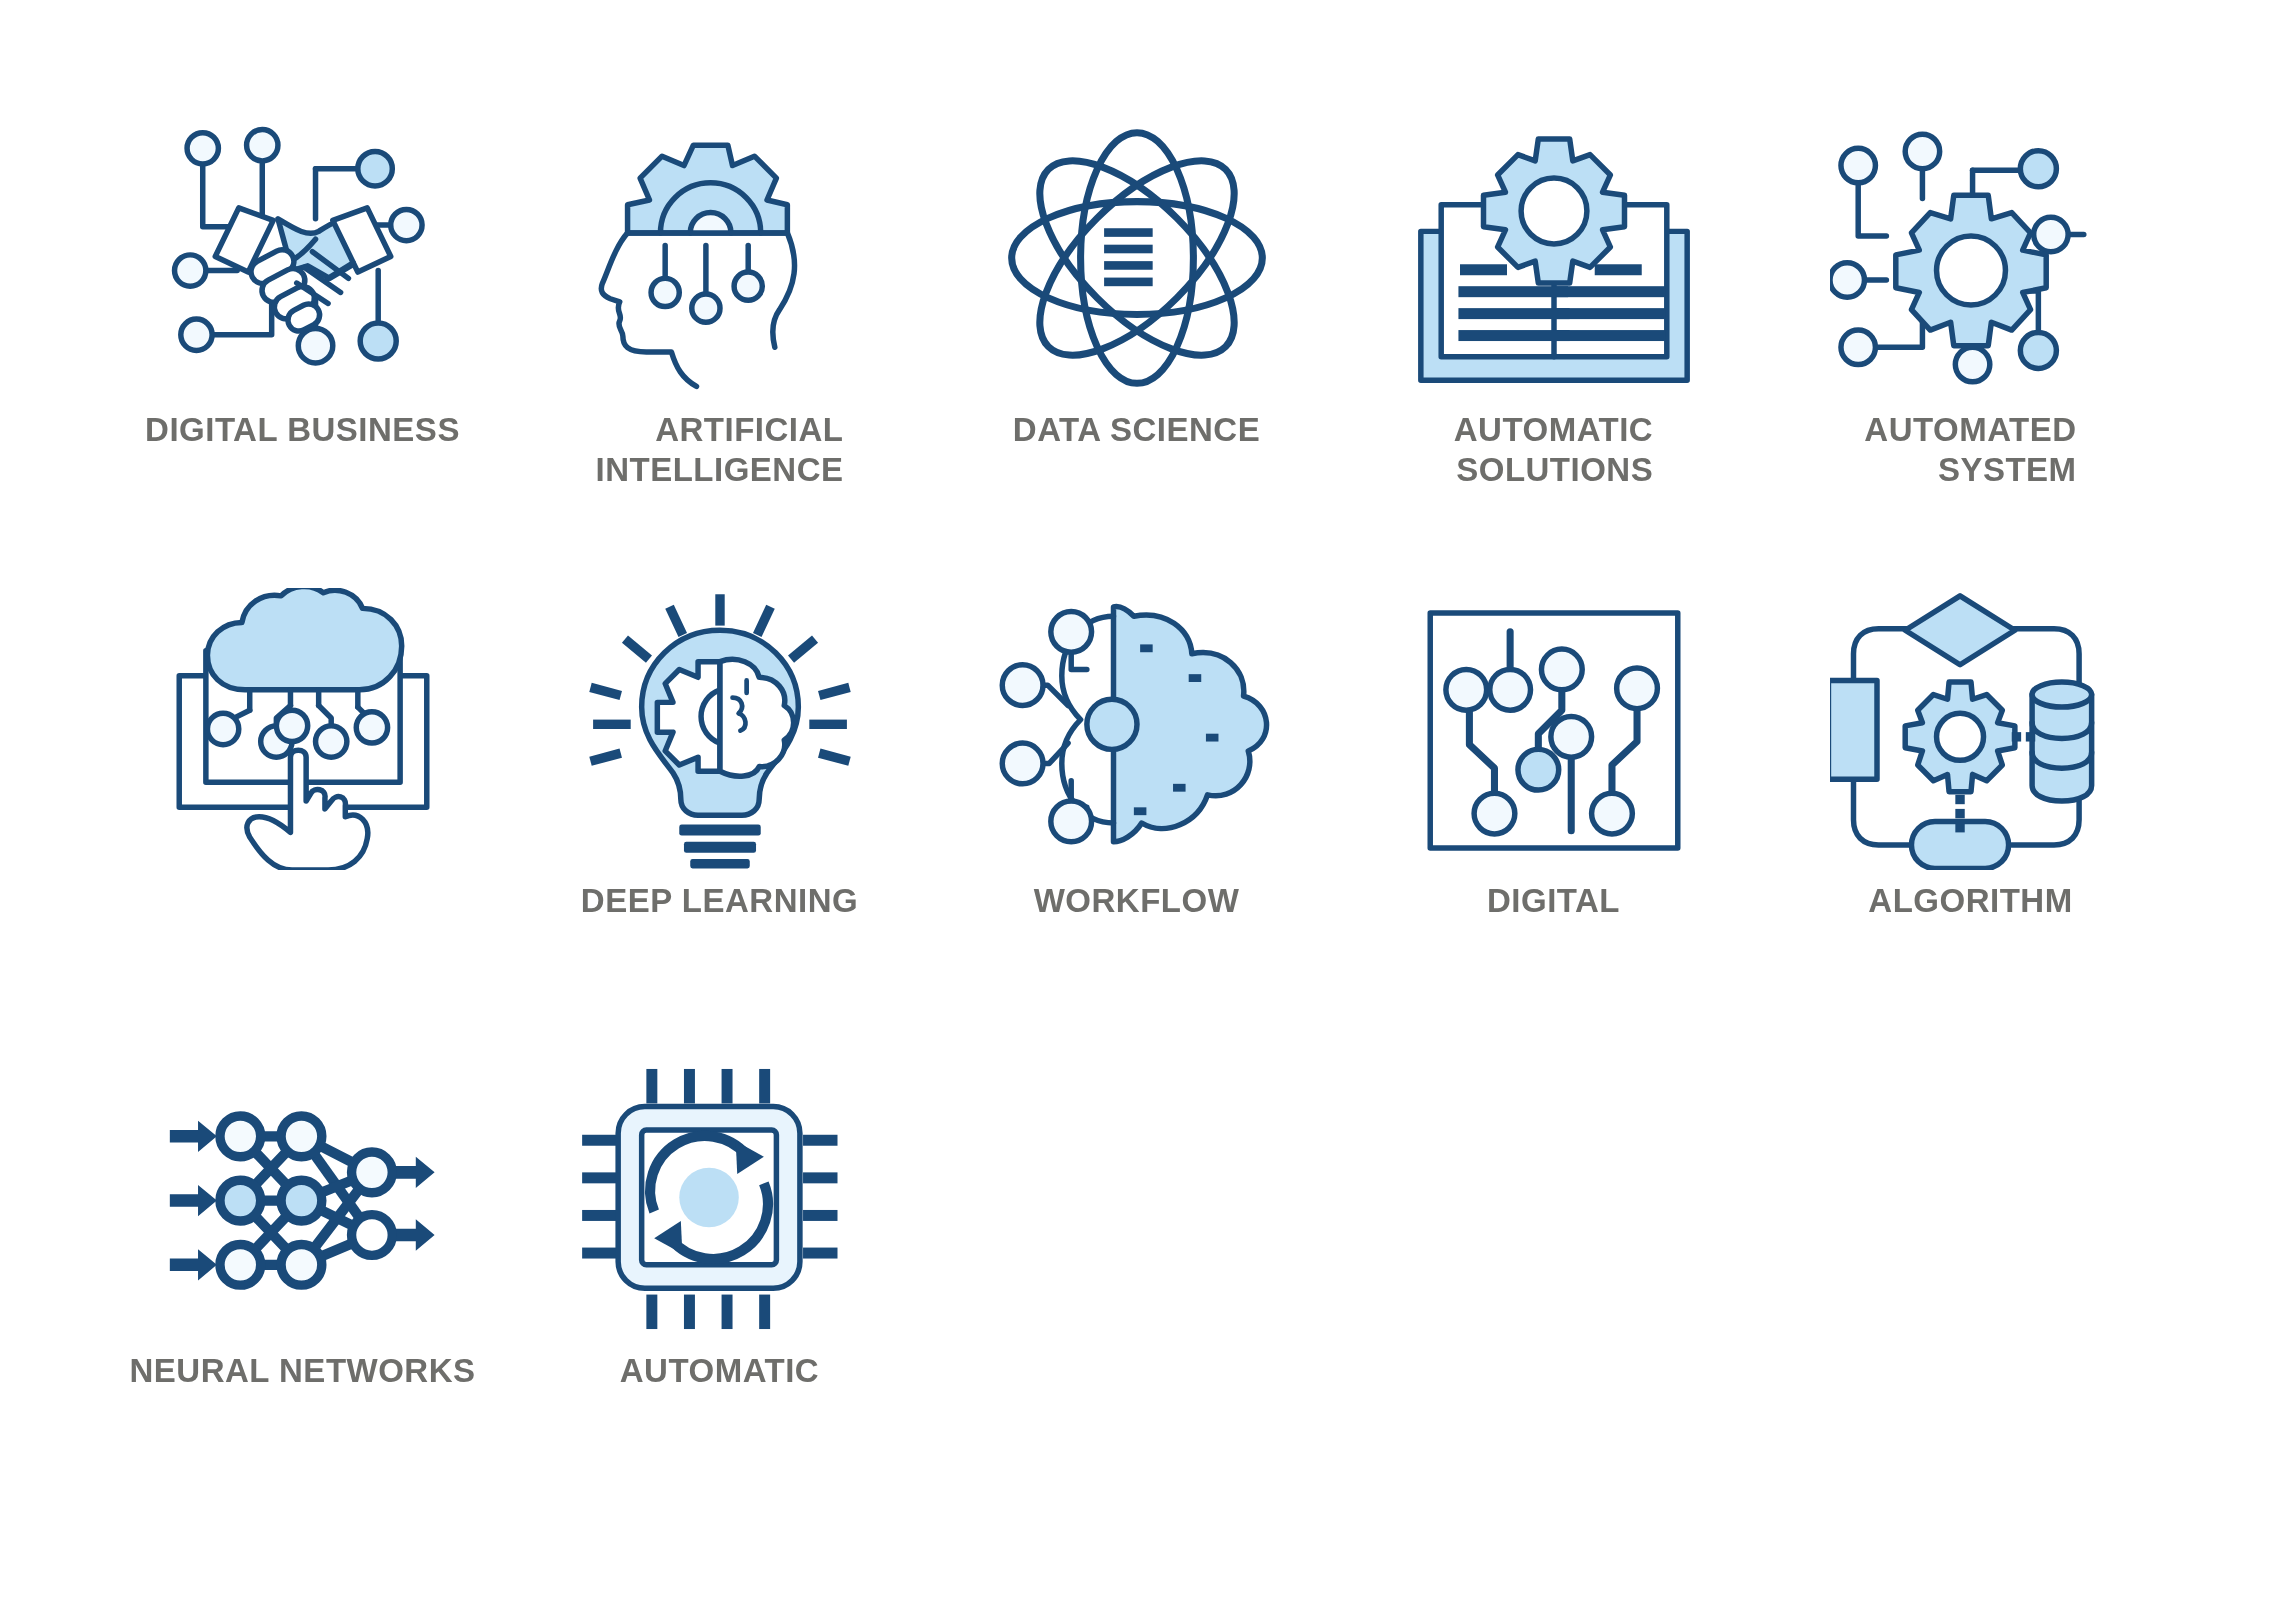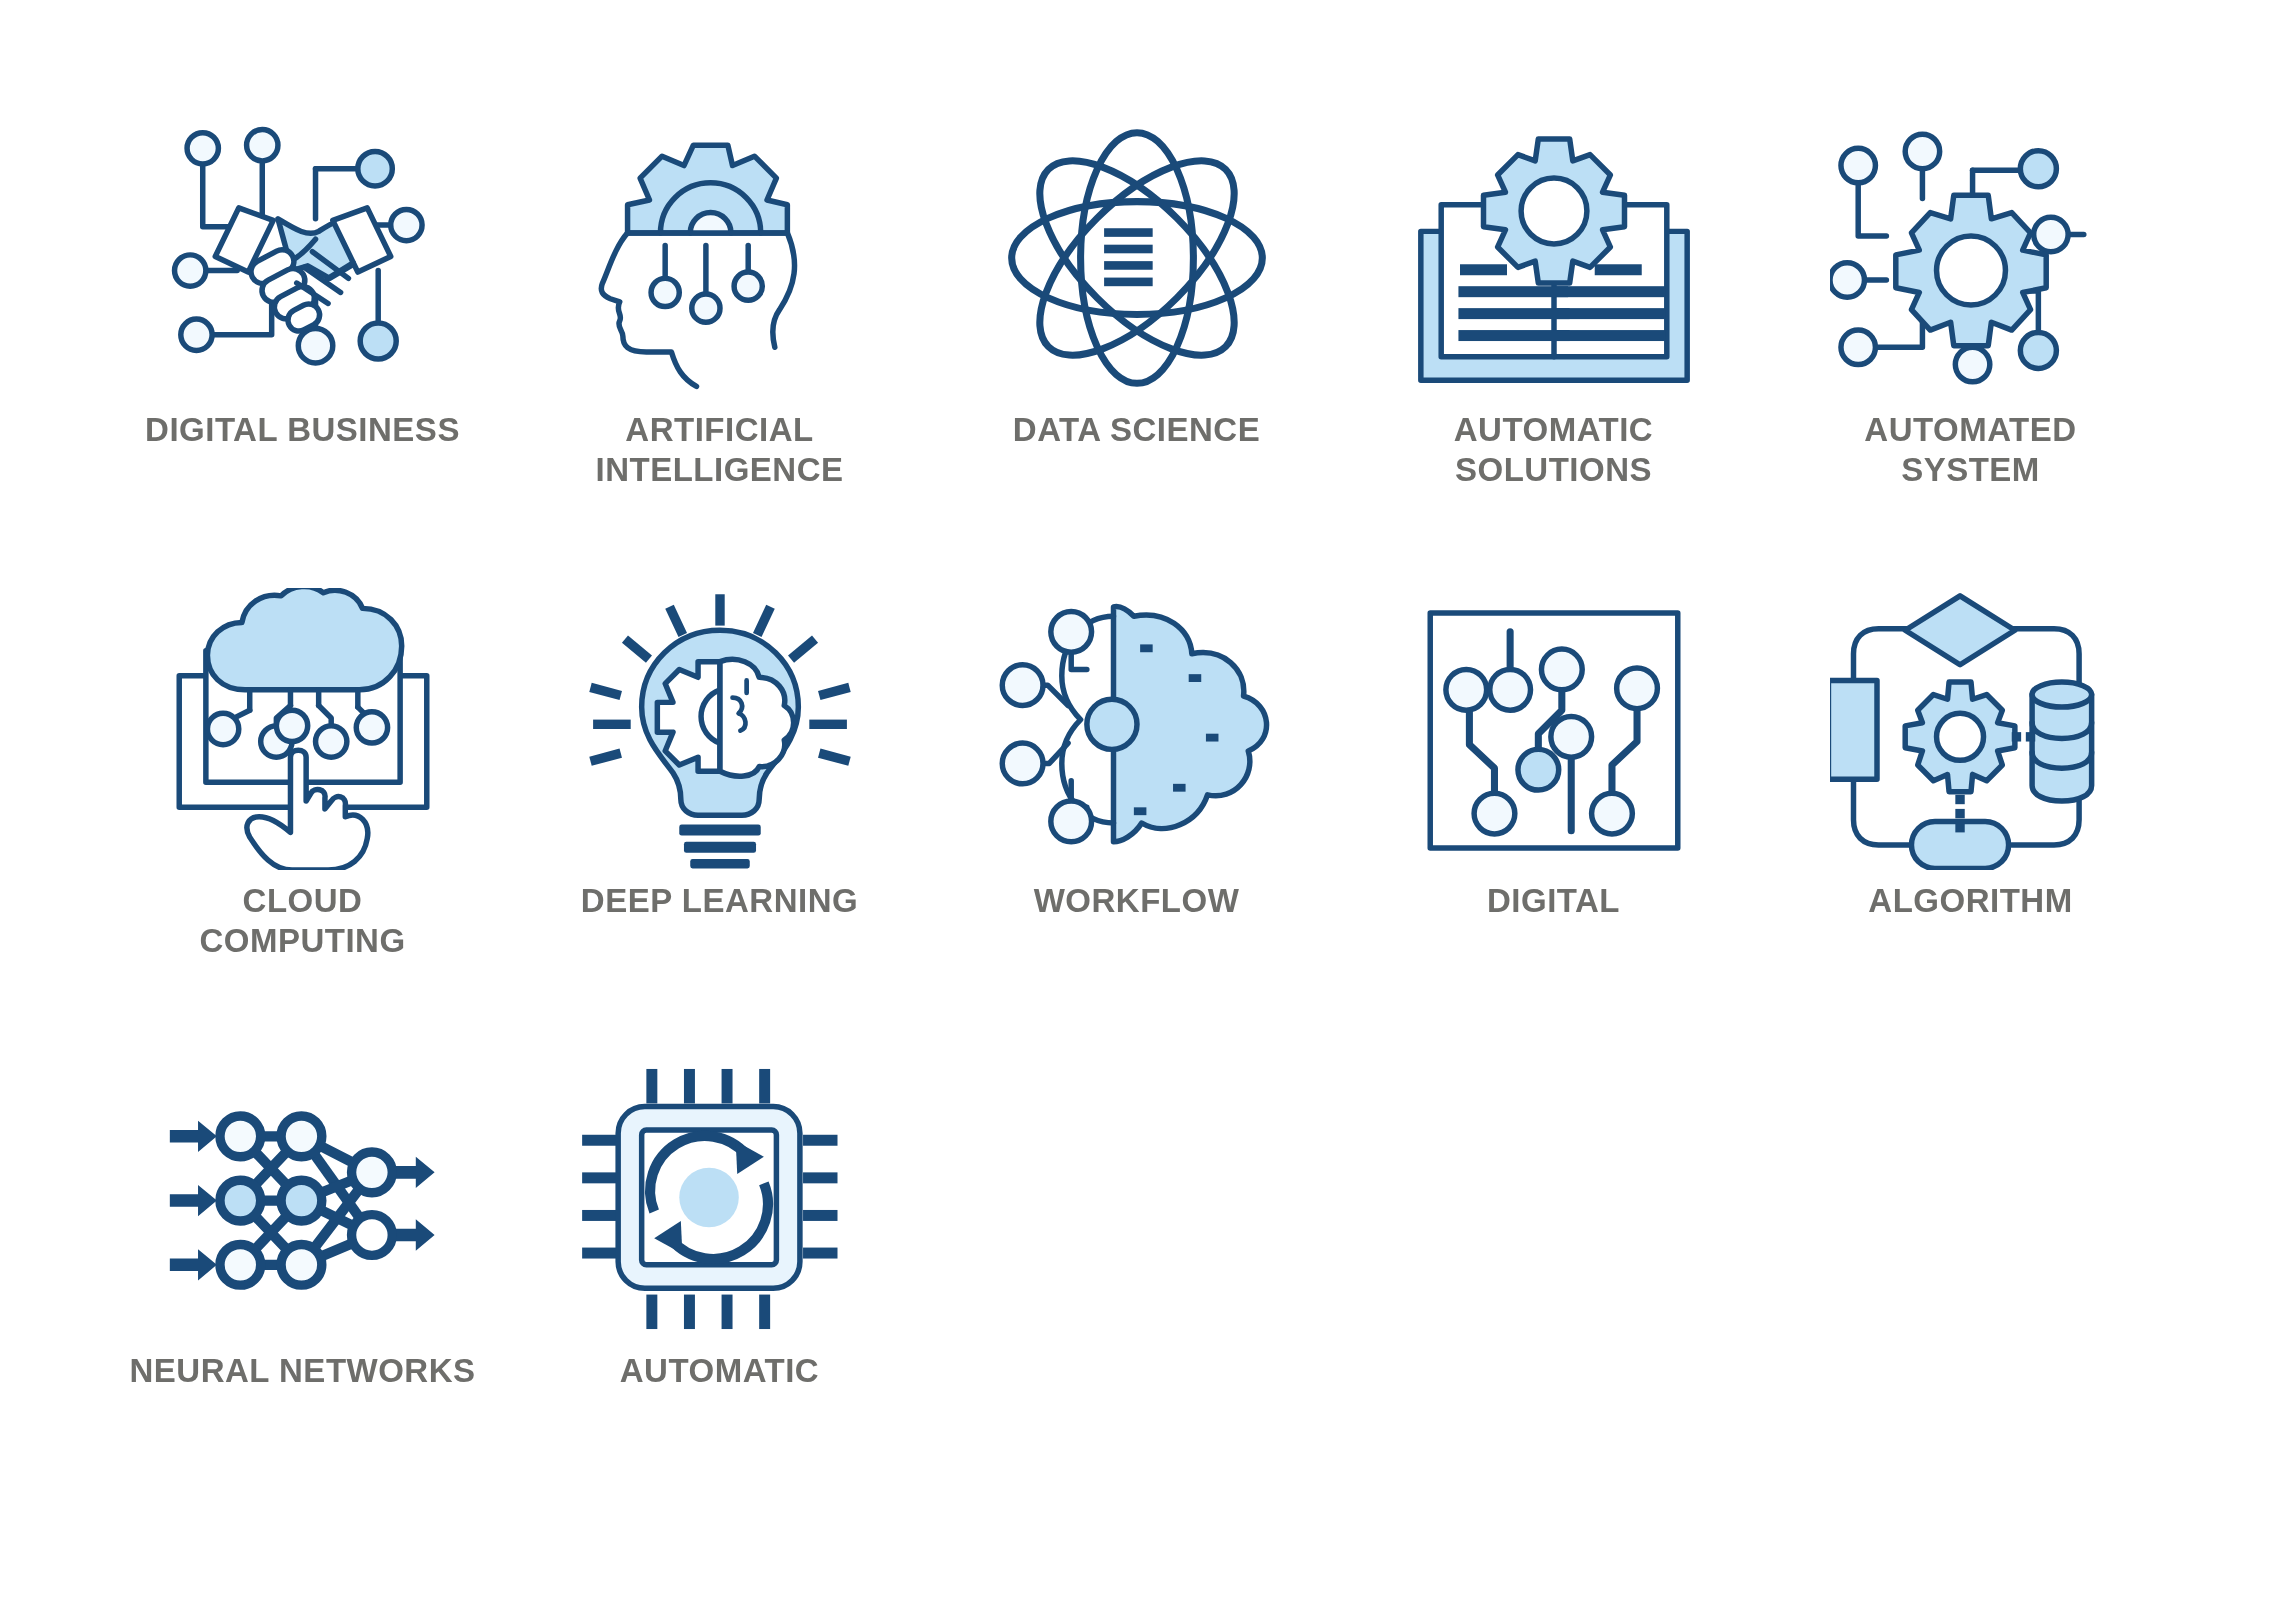--- a/index.html
+++ b/index.html
@@ -39,21 +39,21 @@
     align-items: center;
     justify-content: center;
   }
   .icon-wrap svg { width: 100%; height: 100%; display: block; }
   .label {
     margin-top: 11px;
     font-size: 33px;
     font-weight: bold;
     letter-spacing: 0.5px;
     color: #6e6e6b;
-    text-align: center;
+    text-align: right;
     line-height: 1.22;
     text-transform: uppercase;
     white-space: pre-line;
     font-family: "Liberation Sans", sans-serif;
   }
   
   .st { fill: none; stroke: #1a4a79; stroke-width: 7; stroke-linecap: round; stroke-linejoin: round; }
   .stf { fill: #bcdff5; stroke: #1a4a79; stroke-width: 7; stroke-linejoin: round; stroke-linecap: round; }
   .stw { fill: #ffffff; stroke: #1a4a79; stroke-width: 7; stroke-linejoin: round; stroke-linecap: round; }
   .stl { fill: #f2f9fe; stroke: #1a4a79; stroke-width: 7; stroke-linejoin: round; stroke-linecap: round; }
@@ -223,22 +223,20 @@
             <path d="M250 152 L264 166"></path>
           </g>
           <circle class="stl" cx="78" cy="180" r="20"></circle>
           <circle class="stl" cx="146" cy="196" r="20"></circle>
           <circle class="stl" cx="166" cy="176" r="20"></circle>
           <circle class="stl" cx="216" cy="196" r="20"></circle>
           <circle class="stl" cx="268" cy="178" r="20"></circle>
           <path class="stw" d="M164 216 C164 204 184 204 184 216 L184 272 L190 262 C194 254 210 256 208 268 L208 282 L216 272 C222 262 236 266 234 278 L234 292 C252 284 266 300 262 320 C258 344 240 360 212 360 L166 360 C142 360 126 340 112 318 C104 304 110 292 124 292 C136 292 150 300 164 312 Z"></path>
         </svg>
       </div>
-      <div class="label">CLOUD
-COMPUTING</div>
     </div>
 
     <div class="cell">
       <div class="icon-wrap">
         <svg viewBox="0 0 360 360">
           <g class="solid">
             <rect x="174" y="8" width="12" height="40"></rect>
             <rect x="118" y="22" width="12" height="40" transform="rotate(-25 124 42)"></rect>
             <rect x="230" y="22" width="12" height="40" transform="rotate(25 236 42)"></rect>
             <rect x="68" y="58" width="12" height="40" transform="rotate(-50 74 78)"></rect>

